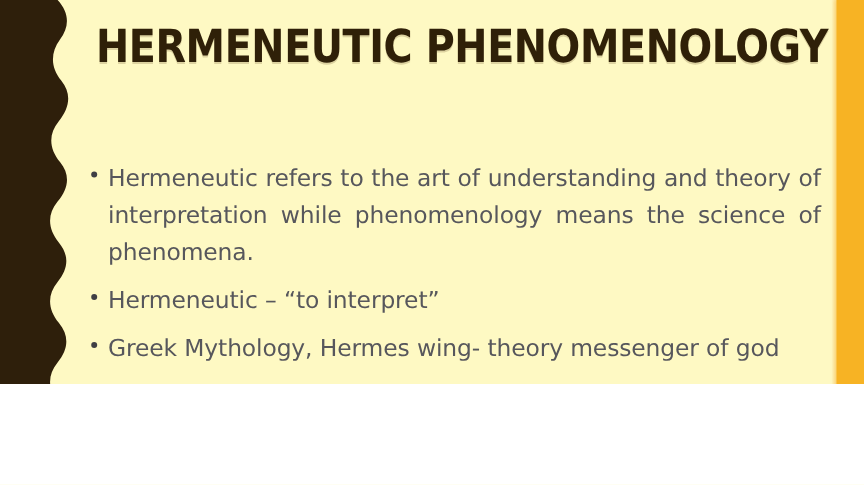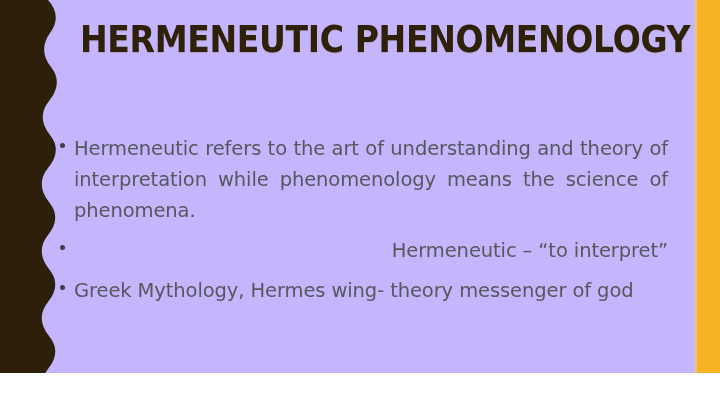--- a/index.html
+++ b/index.html
@@ -4,23 +4,23 @@
 <style>
   html, body {
     margin: 0;
     padding: 0;
     background: #ffffff;
   }
 
   #slide {
     position: relative;
     width: 720px;
-    height: 373px;
+    height: 320px;
     overflow: hidden;
-    background: #c4b5fd;
+    background: #fef9c3;
     font-family: "Liberation Sans", sans-serif;
     text-decoration: underline;
   }
 
   
   #left-wave {
     position: absolute;
     left: 0;
     top: 0;
     width: 60px;
@@ -62,21 +62,21 @@
     letter-spacing: -0.4px;
     transform: scaleX(0.87);
     transform-origin: left center;
     white-space: nowrap;
     text-shadow: 0 1px 0 rgba(120,95,55,0.25);
   }
 
   
   #body {
     position: absolute;
-    left: 60px;
+    left: 76px;
     top: 133px;
     width: 608px;
   }
 
   .bullet-row {
     display: flex;
     align-items: flex-start;
     margin-bottom: 9px;
   }
 
@@ -101,21 +101,21 @@
     flex: 1 1 auto;
     color: #57575c;
     font-family: "DejaVu Sans", sans-serif;
     font-size: 19.5px;
     line-height: 31px;
     text-align: justify;
     text-justify: inter-word;
     letter-spacing: -0.1px;
   }
   .bullet-text.no-justify {
-    text-align: right;
+    text-align: left;
   }
 </style>
 </head>
 <body>
 
 <div id="slide">
 
   <svg id="left-wave" viewBox="0 0 60 404" preserveAspectRatio="none" aria-hidden="true">
     <path d="M0,0 L48,0
              C58,11 58,22 50,33

